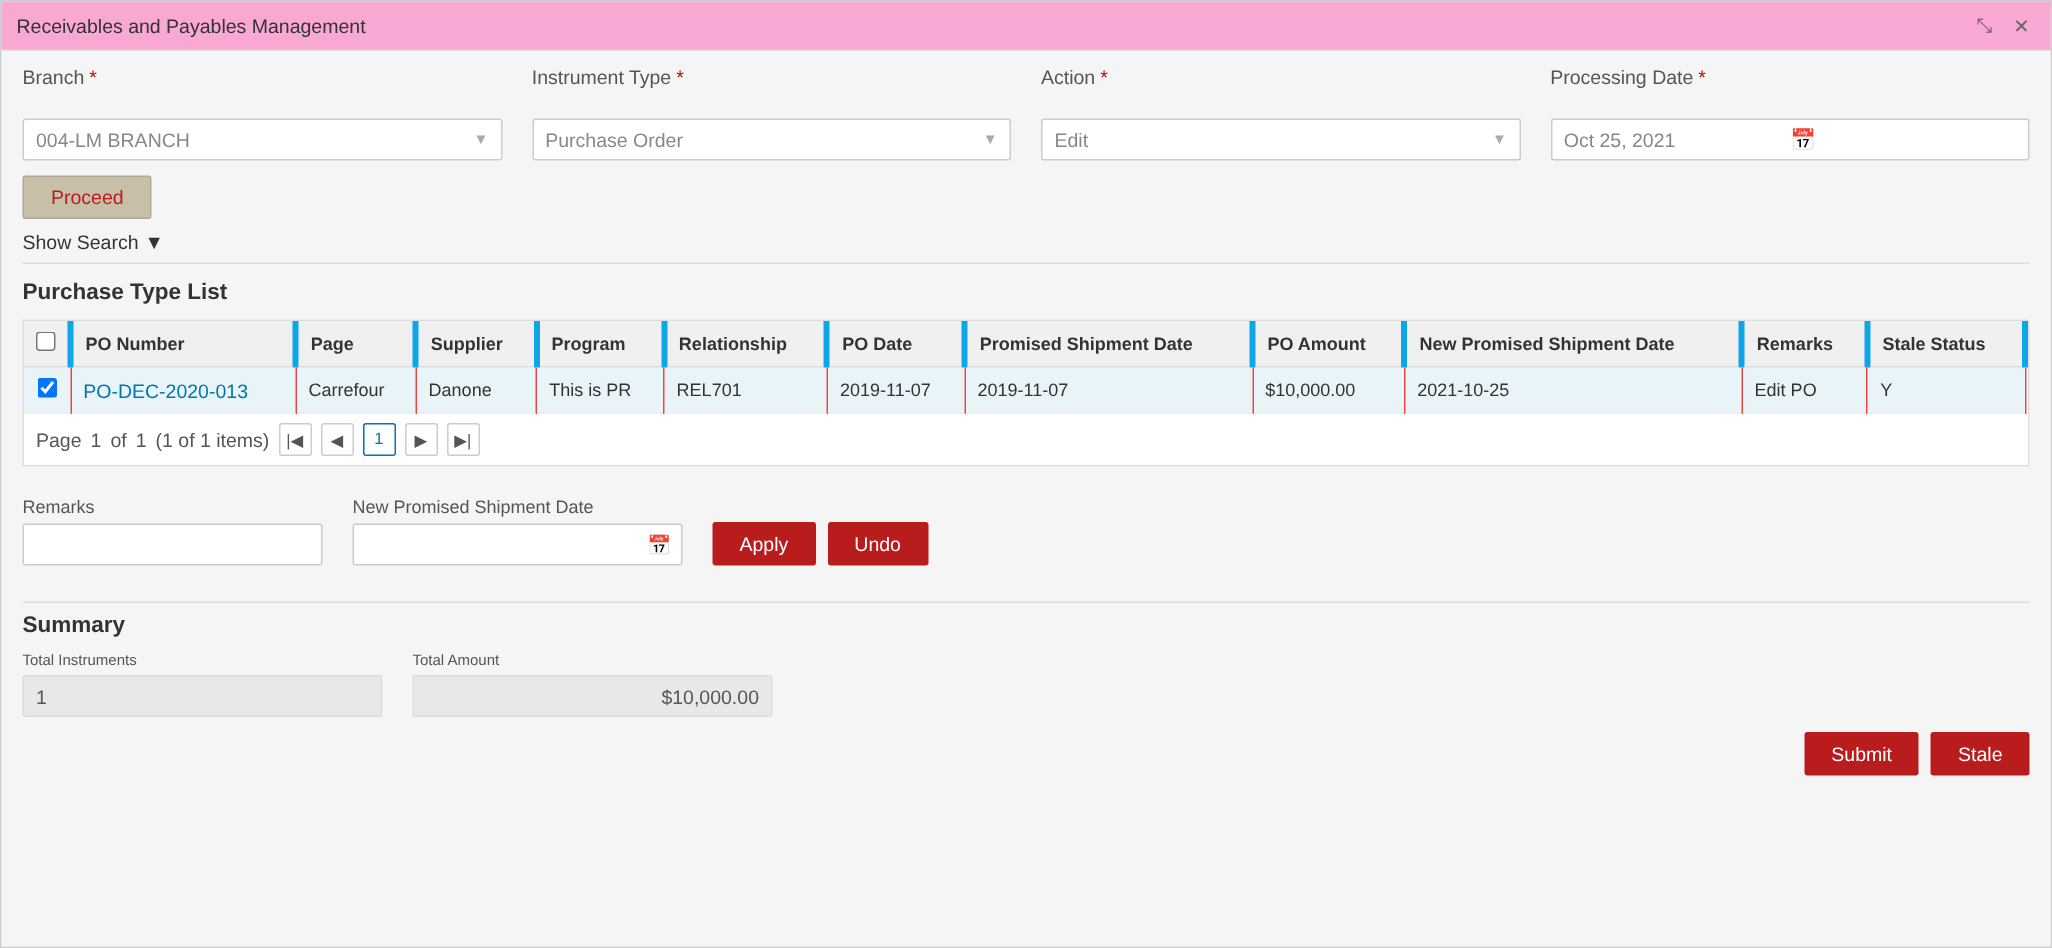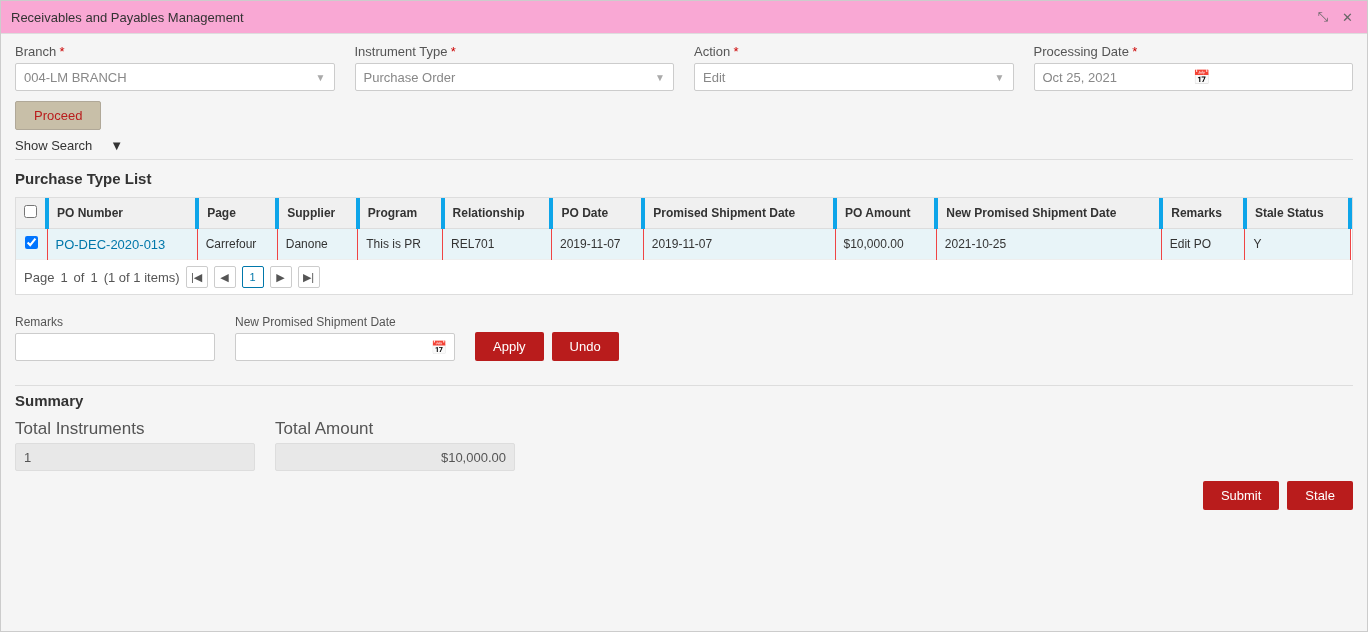--- a/index.html
+++ b/index.html
@@ -4,30 +4,30 @@
   <style>
     * { box-sizing: border-box; margin: 0; padding: 0; font-family: Arial, sans-serif; font-size: 13px; }
     body { background: #e8e8e8; display: flex; align-items: center; justify-content: center; min-height: 100vh; }
     .window { width: 1368px; height: 632px; background: #f0f0f0; border: 1px solid #ccc; display: flex; flex-direction: column; position: relative; }
     .titlebar { background: #f9a8d4; padding: 6px 10px; display: flex; align-items: center; justify-content: space-between; border-bottom: 1px solid #ddd; }
     .titlebar-title { font-size: 13px; color: #333; }
     .titlebar-controls { display: flex; gap: 6px; }
     .titlebar-btn { background: none; border: none; cursor: pointer; color: #666; font-size: 13px; padding: 2px 4px; }
     .content { flex: 1; overflow: auto; padding: 10px 14px; background: #f5f5f5; }
     .form-row { display: flex; gap: 20px; margin-bottom: 10px; }
-    .form-group { display: flex; flex-direction: column; gap: 4px; flex: 1; }
+    .form-group { display: flex; flex-direction: column; gap: 20px; flex: 1; }
     .form-label { font-size: 12px; color: #555; }
     .form-label span.req { color: #c00; }
     .form-select { height: 28px; background: #fff; border: 1px solid #ccc; padding: 2px 8px; color: #888; font-size: 13px; display: flex; align-items: center; justify-content: space-between; border-radius: 2px; }
     .form-select .arrow { color: #aaa; font-size: 10px; }
     .form-select-date { display: flex; align-items: center; border: 1px solid #ccc; background: #fff; height: 28px; padding: 2px 8px; border-radius: 2px; }
     .form-select-date span { color: #888; flex: 1; }
     .form-select-date .cal-icon { color: #aaa; font-size: 14px; }
     .proceed-btn { background: #c8bfa8; border: 1px solid #b0a898; color: #b91c1c; padding: 6px 18px; cursor: pointer; border-radius: 2px; font-size: 13px; margin-bottom: 8px; }
-    .show-search { display: flex; align-items: center; gap: 18px; font-size: 13px; color: #333; cursor: pointer; border-bottom: 1px solid #ddd; padding-bottom: 6px; margin-bottom: 10px; }
+    .show-search { display: flex; align-items: center; gap: 4px; font-size: 13px; color: #333; cursor: pointer; border-bottom: 1px solid #ddd; padding-bottom: 6px; margin-bottom: 10px; }
     .section-title { font-size: 15px; font-weight: bold; color: #333; margin-bottom: 10px; }
     .table-container { background: #fff; border: 1px solid #ddd; margin-bottom: 10px; }
     table { width: 100%; border-collapse: collapse; }
     thead tr { background: #f0f0f0; }
     thead th { padding: 7px 8px; text-align: left; font-size: 12px; font-weight: bold; color: #333; border-bottom: 1px solid #ddd; border-right: 4px solid #0ea5e9; white-space: nowrap; }
     tbody tr { border-bottom: 1px solid #eee; }
     tbody tr.selected { background: #e8f4f8; }
     tbody td { padding: 7px 8px; font-size: 12px; color: #333; border-right: 1px solid #ef4444; }
     .checkbox-cell { width: 24px; text-align: center; }
     .link-text { color: #0077aa; cursor: pointer; }
@@ -38,21 +38,21 @@
     .bottom-group { display: flex; flex-direction: column; gap: 4px; }
     .bottom-input { height: 28px; width: 200px; border: 1px solid #ccc; background: #fff; padding: 2px 8px; border-radius: 2px; }
     .date-input-wrap { display: flex; align-items: center; border: 1px solid #ccc; background: #fff; height: 28px; width: 220px; border-radius: 2px; }
     .date-input-wrap input { border: none; background: transparent; flex: 1; padding: 2px 8px; font-size: 13px; }
     .date-input-wrap .cal-icon { color: #aaa; padding-right: 6px; }
     .teal-btn { background: #b91c1c; border: none; color: #fff; padding: 7px 18px; cursor: pointer; border-radius: 2px; font-size: 13px; }
     .section-summary { margin-top: 4px; }
     .summary-title { font-size: 15px; font-weight: bold; color: #333; margin-bottom: 10px; }
     .summary-row { display: flex; gap: 20px; }
     .summary-group { display: flex; flex-direction: column; gap: 4px; flex: 1; max-width: 240px; }
-    .summary-label { font-size: 17px; color: #555; }
+    .summary-label { font-size: 10px; color: #555; }
     .summary-value { height: 28px; background: #e8e8e8; border: 1px solid #ddd; padding: 4px 8px; border-radius: 2px; font-size: 13px; color: #555; display: flex; align-items: center; }
     .summary-value.right { justify-content: flex-end; }
     .footer-btns { display: flex; justify-content: flex-end; gap: 8px; padding: 10px 0 4px; }
     .divider { border: none; border-top: 1px solid #ddd; margin: 6px 0; }
   </style>
 </head>
 <body>
 
 <div class="window">
 

